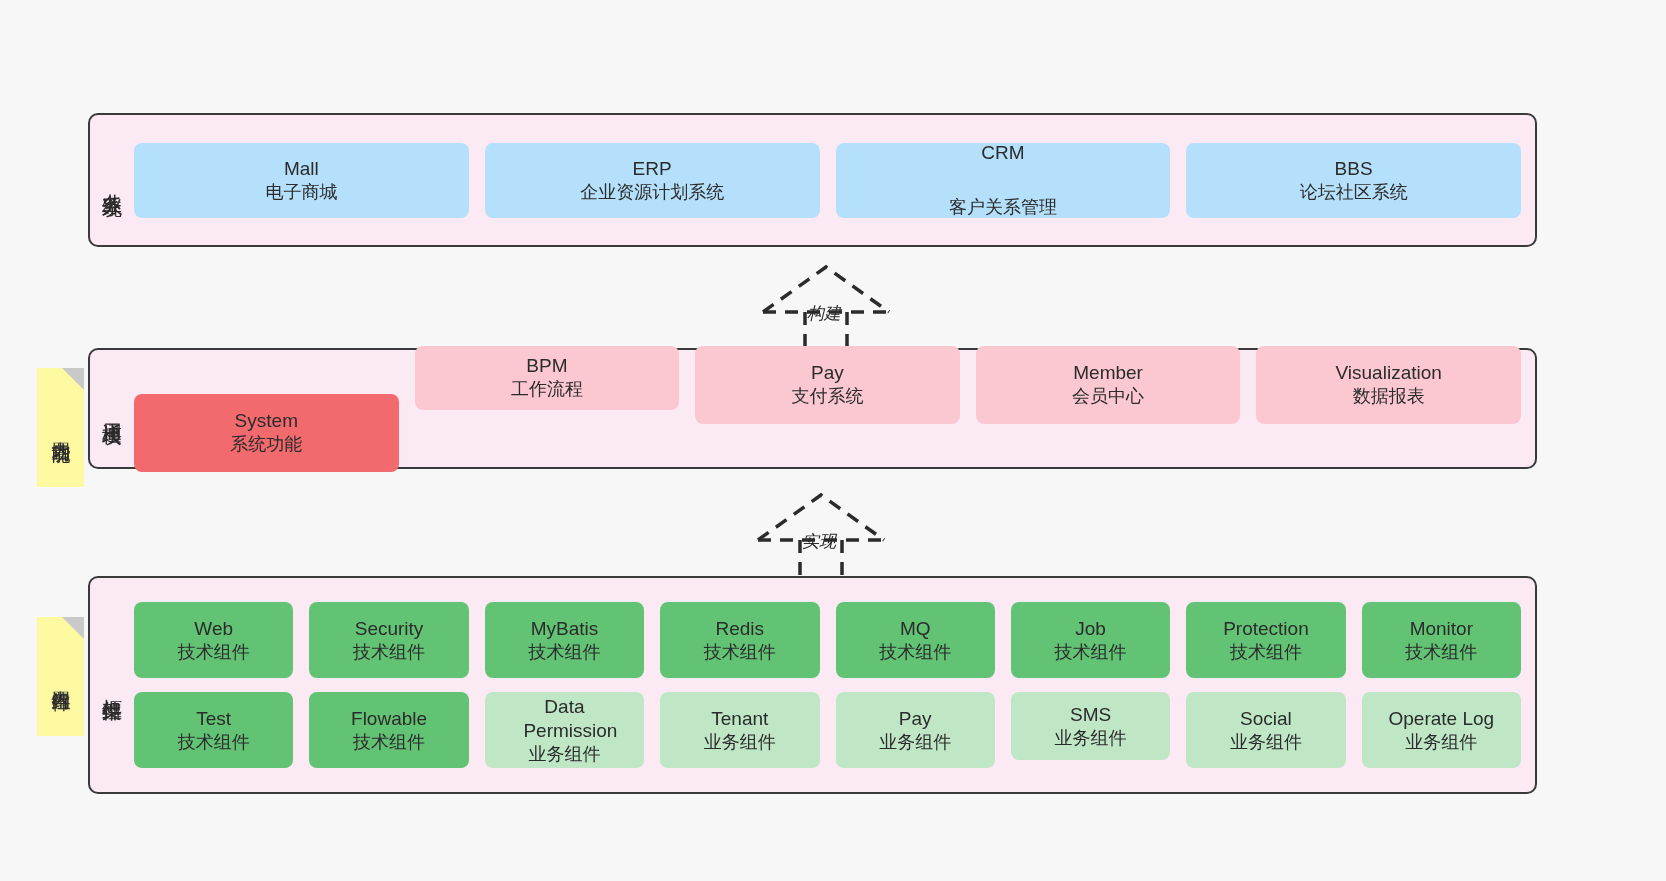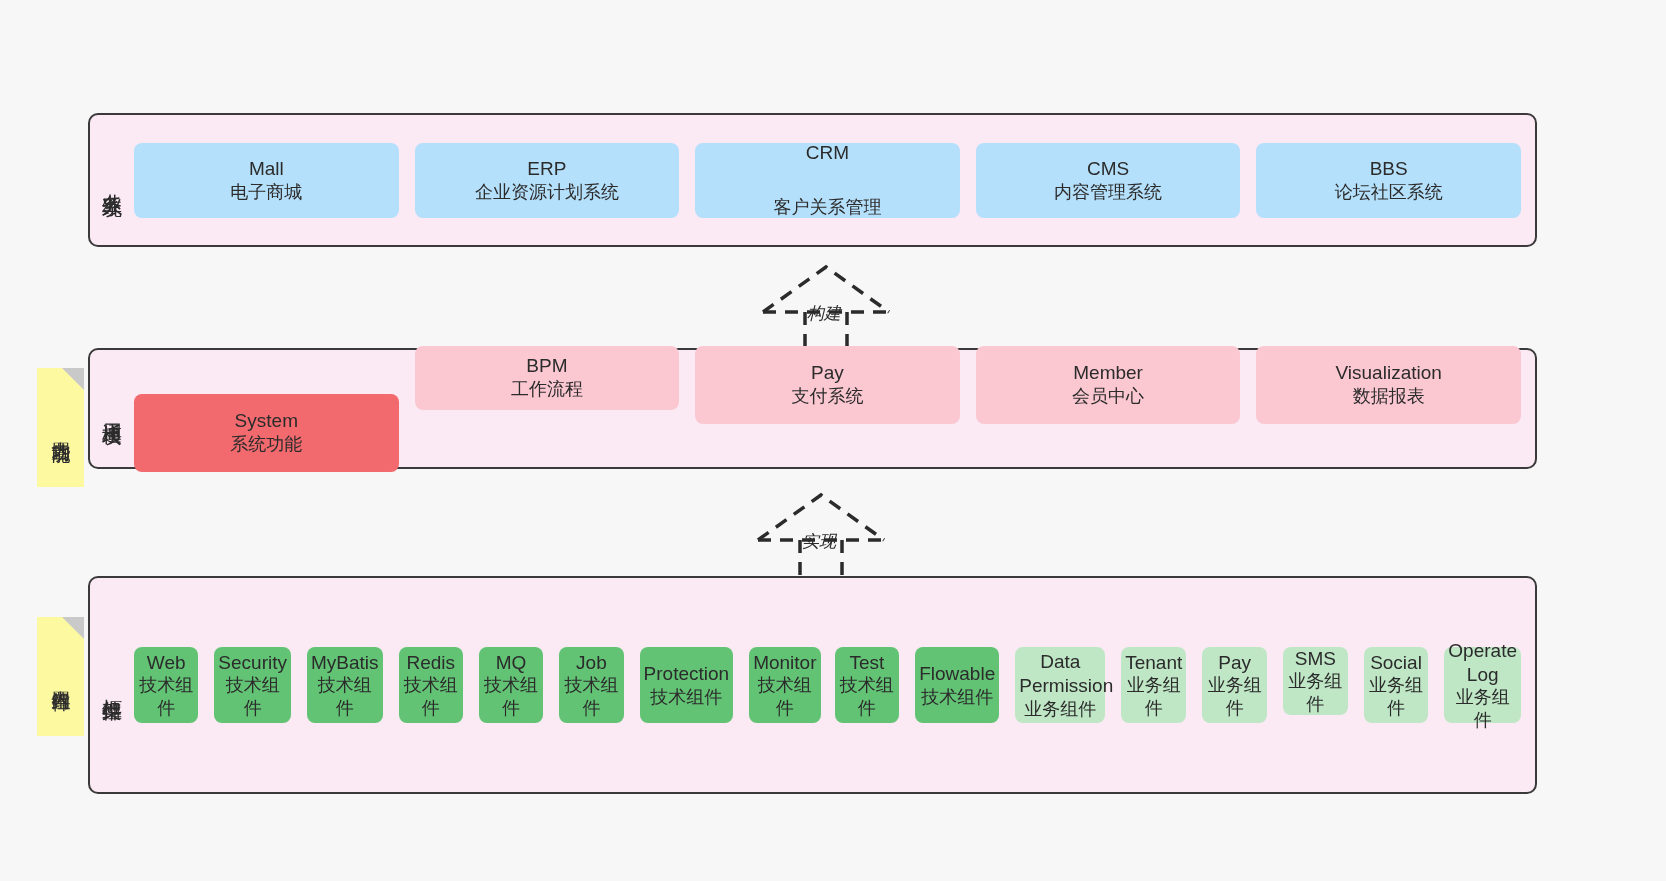--- a/index.html
+++ b/index.html
@@ -53,21 +53,21 @@
   }
 
   
   .card-row {
     display: flex;
     width: 100%;
     gap: 16px;
   }
   .card-grid {
     display: flex;
-    flex-direction: row;
+    flex-direction: column;
     width: 100%;
     gap: 14px;
   }
 
   .card {
     flex: 1 1 0;
     border-radius: 8px;
     display: flex;
     flex-direction: column;
     align-items: center;
@@ -149,24 +149,20 @@
         <div class="card c-blue" style="height:75px;">
           <span class="en">ERP</span>
           <span class="cn">企业资源计划系统</span>
         </div>
 
         <div class="card c-blue" style="height:75px;gap:31px;">
           <span class="en">CRM</span>
           <span class="cn">客户关系管理</span>
         </div>
 
-        <div class="card c-blue" style="height:75px;">
-          <span class="en">CMS</span>
-          <span class="cn">内容管理系统</span>
-        </div>
 
         <div class="card c-blue" style="height:75px;">
           <span class="en">BBS</span>
           <span class="cn">论坛社区系统</span>
         </div>
 
       </div>
     </div>
   </div>
 

